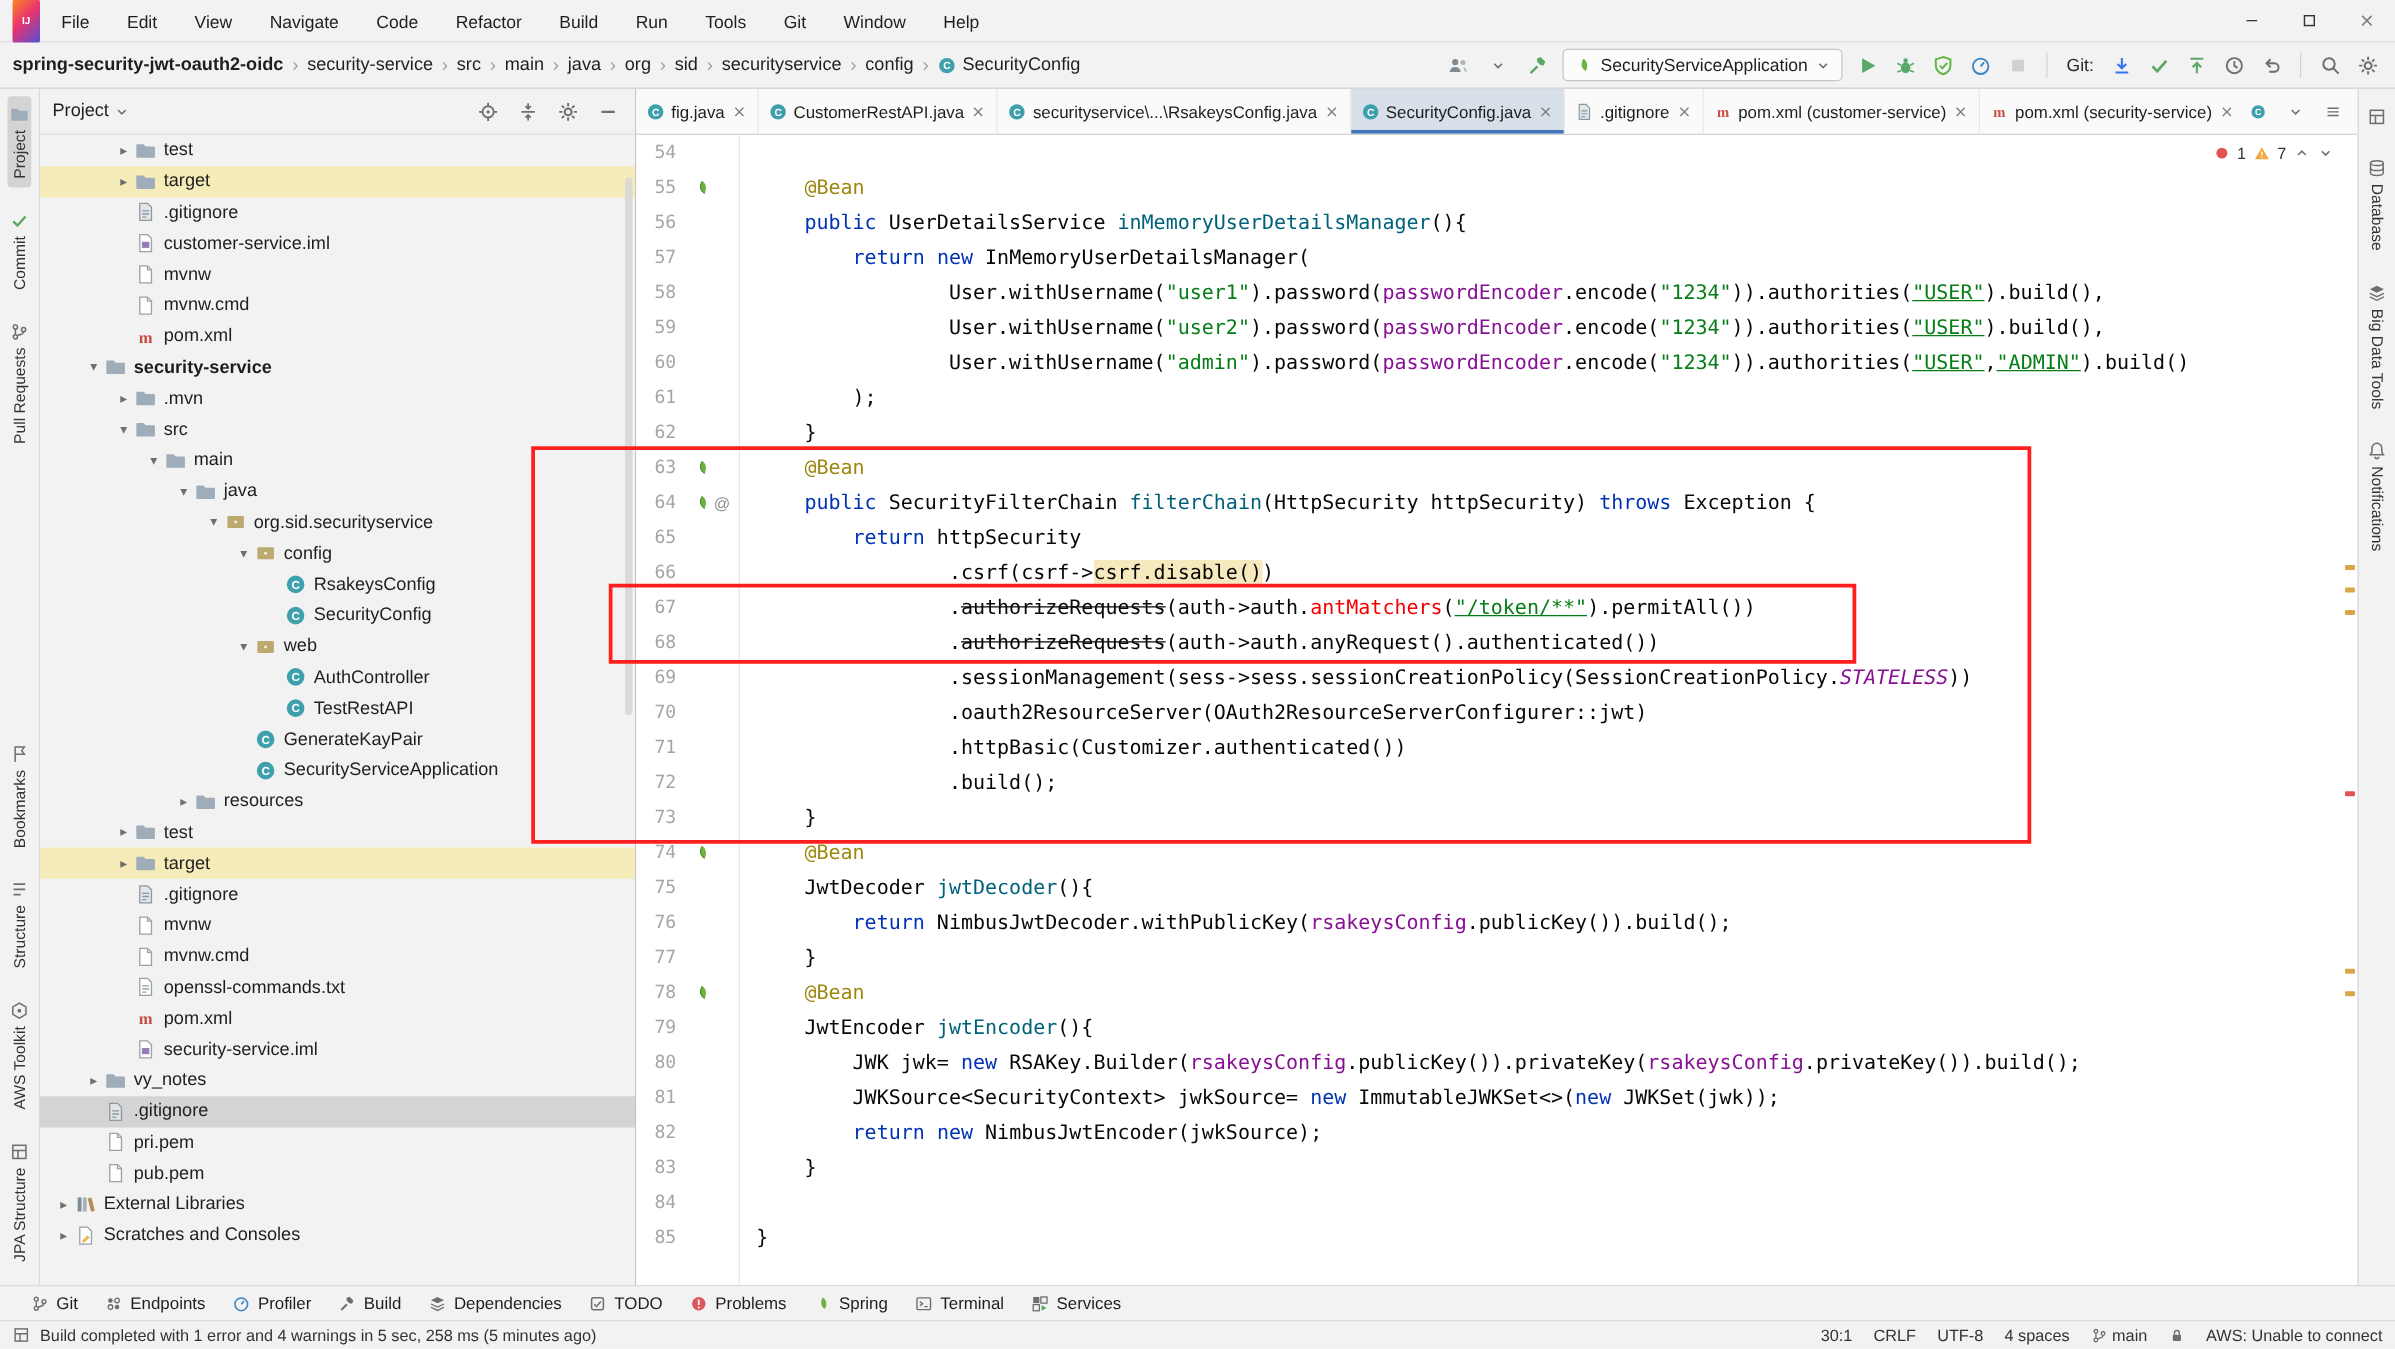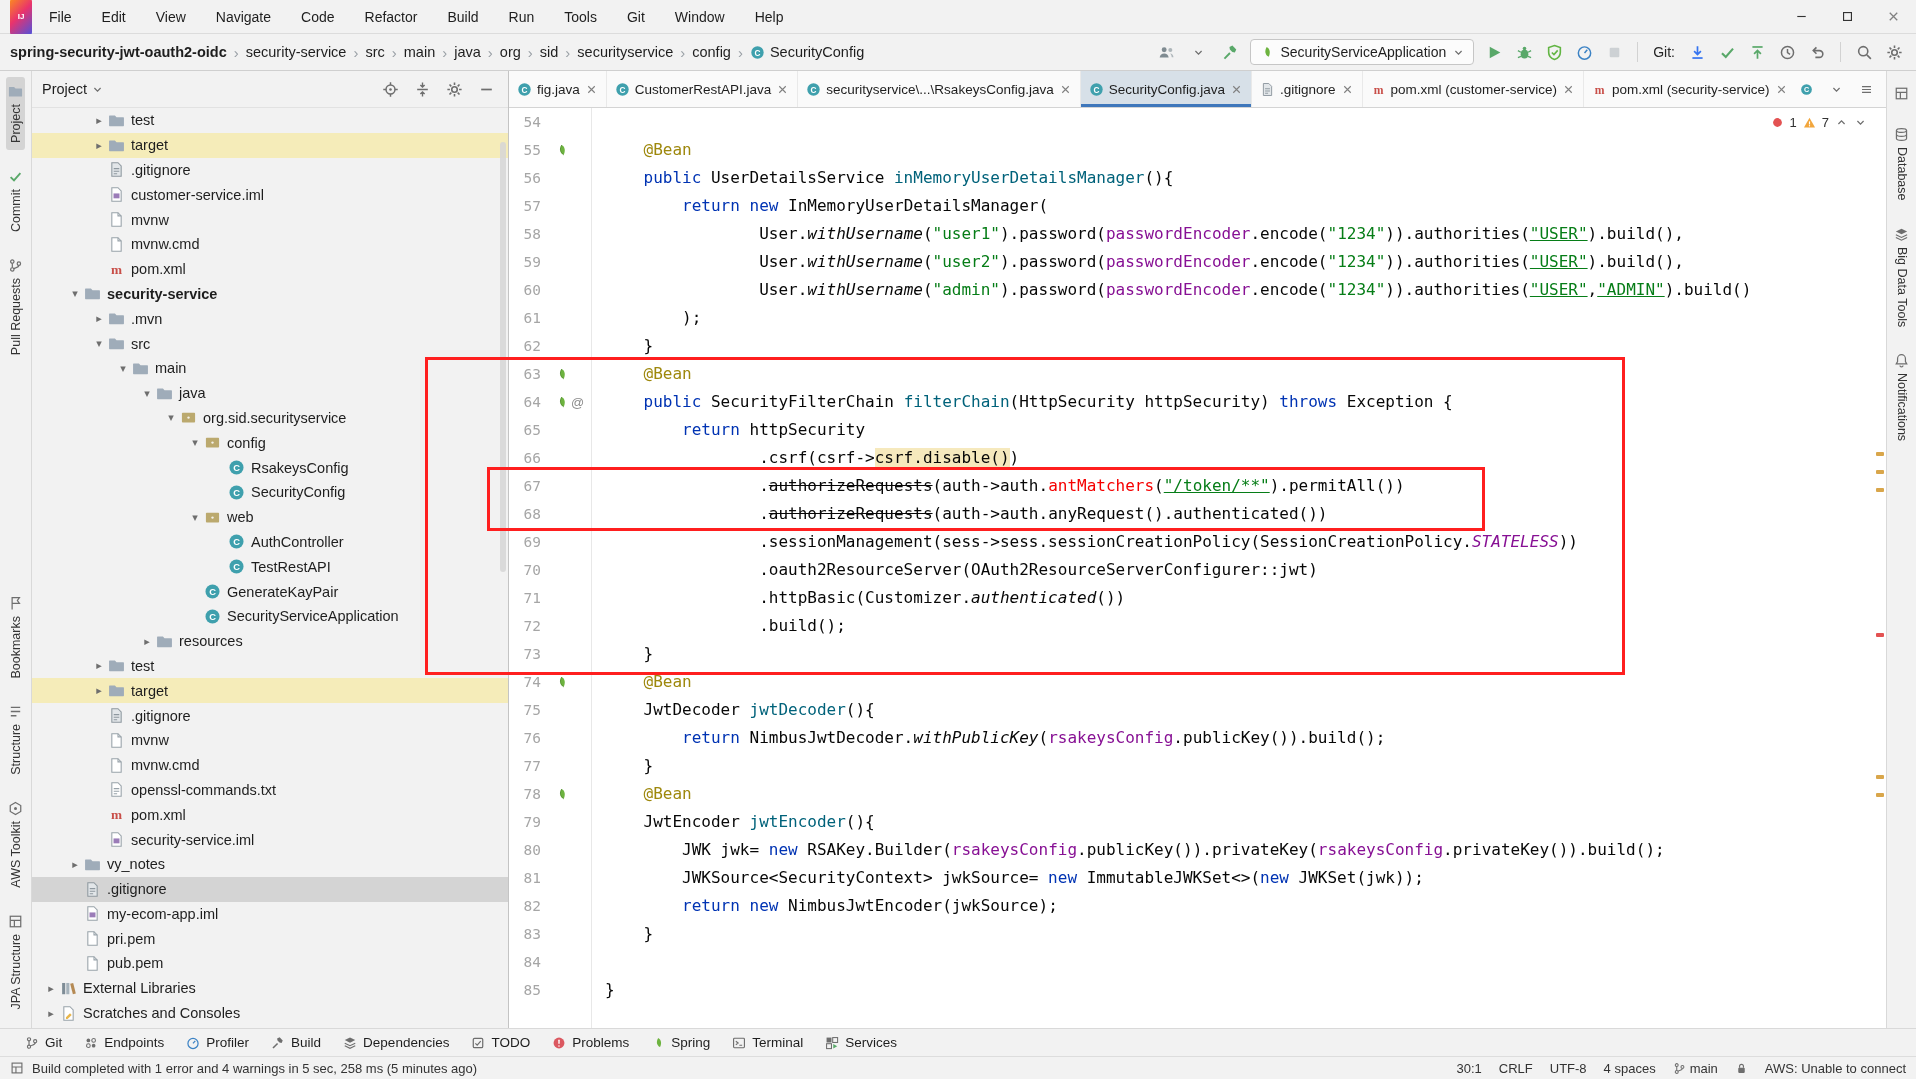--- a/index.html
+++ b/index.html
@@ -74,21 +74,21 @@
 .gut{width:42px;flex:none;display:flex;align-items:center;gap:2px;padding-left:5px;}
 .gut .icon{width:15px;height:15px;}
 .gut-at{color:#8C8C8C;font-size:13px;font-family:"Liberation Sans",sans-serif;line-height:1;}
 .code-text{padding-left:14px;color:#070707;}
 .tk-p{color:#070707;}
 .tk-k{color:#0033B3;}
 .tk-s{color:#067D17;}
 .tk-su{color:#067D17;text-decoration:underline;}
 .tk-an{color:#9E880D;}
 .tk-m{color:#00627A;}
-.tk-it{font-style:italic;}
+.tk-it{}
 .tk-f{color:#871094;}
 .tk-sf{color:#871094;font-style:italic;}
 .tk-err{color:#F50000;}
 .tk-dep{text-decoration:line-through;}
 .tk-hl{background:#F6E9BD;}
 #inspections{position:absolute;top:5px;right:14px;display:flex;align-items:center;gap:6px;font-family:"Liberation Sans",sans-serif;font-size:13px;color:#333;background:rgba(255,255,255,.92);padding:2px 5px;z-index:10;}
 #inspections .icon{width:13px;height:13px;}
 #error-stripe{position:absolute;right:0;top:0;bottom:0;width:12px;z-index:9;}
 .stripe-mark{position:absolute;right:2px;width:8px;height:4px;border-radius:1px;}
 .stripe-mark.warn{background:#D9A64A;}
@@ -714,30 +714,20 @@
         </div>
         <div class="tree-row selected" style="padding-left: 34px;">
           <span class="chev"></span>
           <span class="icon tree-ic">
             <svg viewBox="0 0 16 16">
               <path d="M3.6 1.6h5.8l3 3v9.8H3.6z" fill="#E2E6E9" stroke="#8E989F" stroke-width="1"></path>
               <path d="M5.4 7.2h5.2M5.4 9.6h5.2M5.4 12h3.2" stroke="#8E989F" stroke-width="1"></path>
             </svg>
           </span>
           <span class="tree-label">.gitignore</span>
-        </div>
-        <div class="tree-row" style="padding-left: 34px;">
-          <span class="chev"></span>
-          <span class="icon tree-ic">
-            <svg viewBox="0 0 16 16">
-              <path d="M3.6 1.6h5.8l3 3v9.8H3.6z" fill="#FFFFFF" stroke="#98A2A9" stroke-width="1"></path>
-              <rect x="5.2" y="7" width="5.6" height="4.6" fill="#9B7CB8"></rect>
-            </svg>
-          </span>
-          <span class="tree-label">my-ecom-app.iml</span>
         </div>
         <div class="tree-row" style="padding-left: 34px;">
           <span class="chev"></span>
           <span class="icon tree-ic">
             <svg viewBox="0 0 16 16">
               <path d="M3.6 1.6h5.8l3 3v9.8H3.6z" fill="#FFFFFF" stroke="#98A2A9" stroke-width="1"></path>
               <path d="M9.4 1.6v3h3" fill="none" stroke="#98A2A9" stroke-width="1"></path>
             </svg>
           </span>
           <span class="tree-label">pri.pem</span>

